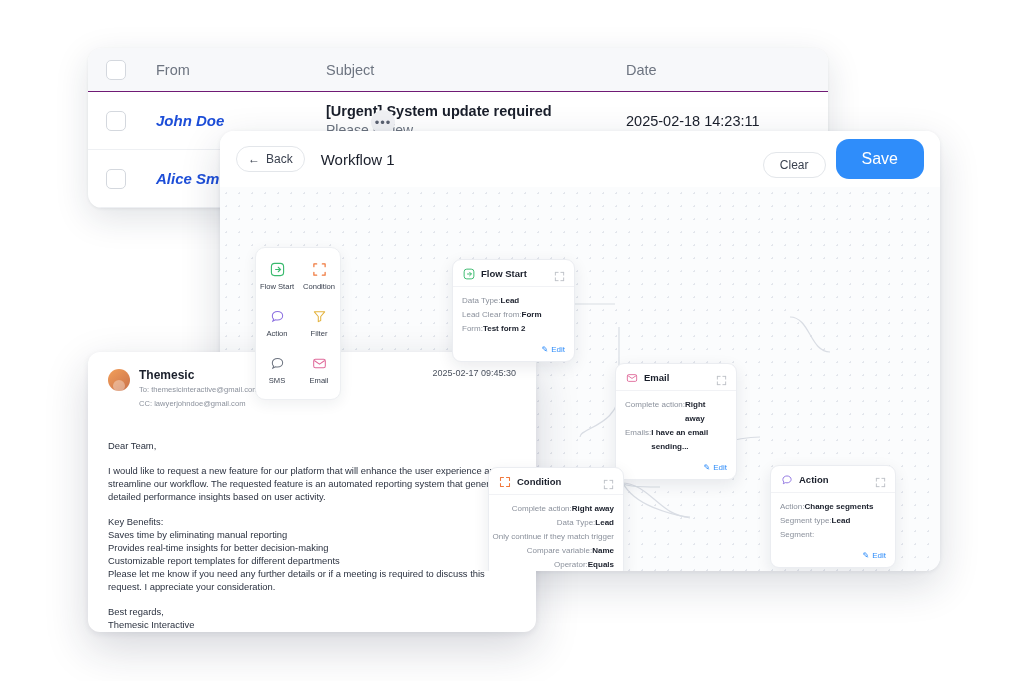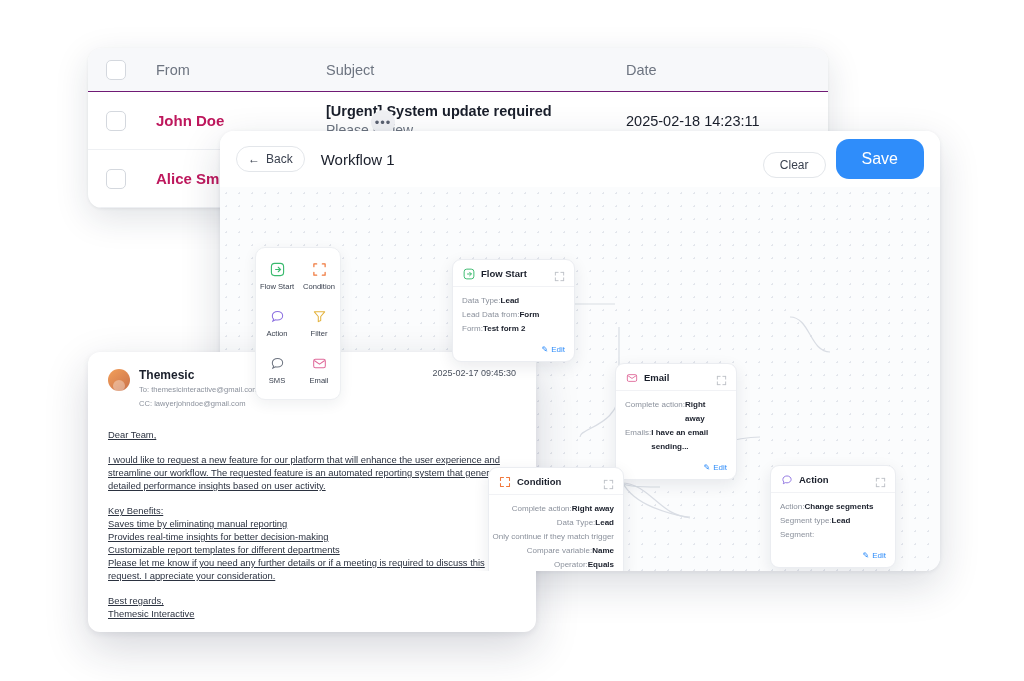--- a/index.html
+++ b/index.html
@@ -49,21 +49,21 @@
   }
   .col-from { width: 170px; margin-left: 30px; }
   .col-subject { width: 300px; }
   .col-date { width: 160px; }
   .mail-header .col-from,
   .mail-header .col-subject,
   .mail-header .col-date {
     font-size: 14.5px; color: #6d7480; font-weight: 400;
   }
   .mail-row .col-from {
-    font-size: 15px; color: #be185d; font-weight: 700;
+    font-size: 15px; color: #1d4ed8; font-weight: 700; font-style: italic;
   }
   .mail-row .col-subject {
     font-size: 14.5px; color: #1a1f2b; font-weight: 700;
   }
   .mail-row .col-subject .sub2 {
     display:block; font-weight: 400; color:#6d7480; font-size: 14px; margin-top:3px;
   }
   .mail-row .col-date { font-size: 14.5px; color: #1a1f2b; }
   .dots {
     width: 24px; height: 24px; border-radius: 50%;
@@ -193,21 +193,21 @@
     flex: 0 0 auto; margin-right: 9px; margin-top: 1px;
     position: relative; overflow: hidden;
   }
   .avatar::after {
     content:""; position:absolute; left:5px; top:11px; width:12px; height:12px;
     border-radius:50%; background: rgba(255,255,255,.35);
   }
   .em-name { font-size: 12px; color: #1a1f2b; font-weight: 700; }
   .em-meta { font-size: 7.6px; color: #8b919c; line-height: 12px; margin-top: 2px; }
   .em-date { margin-left: auto; font-size: 9px; color: #4a515e; }
-  .em-body { margin-top: 18px; font-size: 9.4px; color: #2b3240; line-height: 13px; text-decoration: underline; }
+  .em-body { margin-top: 29px; font-size: 9.4px; color: #2b3240; line-height: 13px; }
   .em-body p { margin: 0 0 12px; }
   .em-body .line { display: block; }
 </style>
 </head>
 <body>
 
 <div id="root">
 
   <div class="mail-window">
     <div class="mail-header">
@@ -339,21 +339,21 @@
                 <path d="M2 2h4M2 2v4M14 2h-4M14 2v4M2 14h4M2 14v-4M14 14h-4M14 14v-4" fill="none" stroke="#8b919c" stroke-width="1.4" stroke-linecap="round"></path>
               </svg>
           </span>
         </div>
         <div class="node-body">
           <div class="kv">
               <span class="k">Data Type:</span>
               <span class="v">Lead</span>
             </div>
           <div class="kv">
-              <span class="k">Lead Data from:</span>
+              <span class="k">Lead Clear from:</span>
               <span class="v">Form</span>
             </div>
           <div class="kv">
               <span class="k">Form:</span>
               <span class="v">Test form 2</span>
             </div>
         </div>
         <div class="node-edit">
           <span>✎</span>
           <span>Edit</span>

